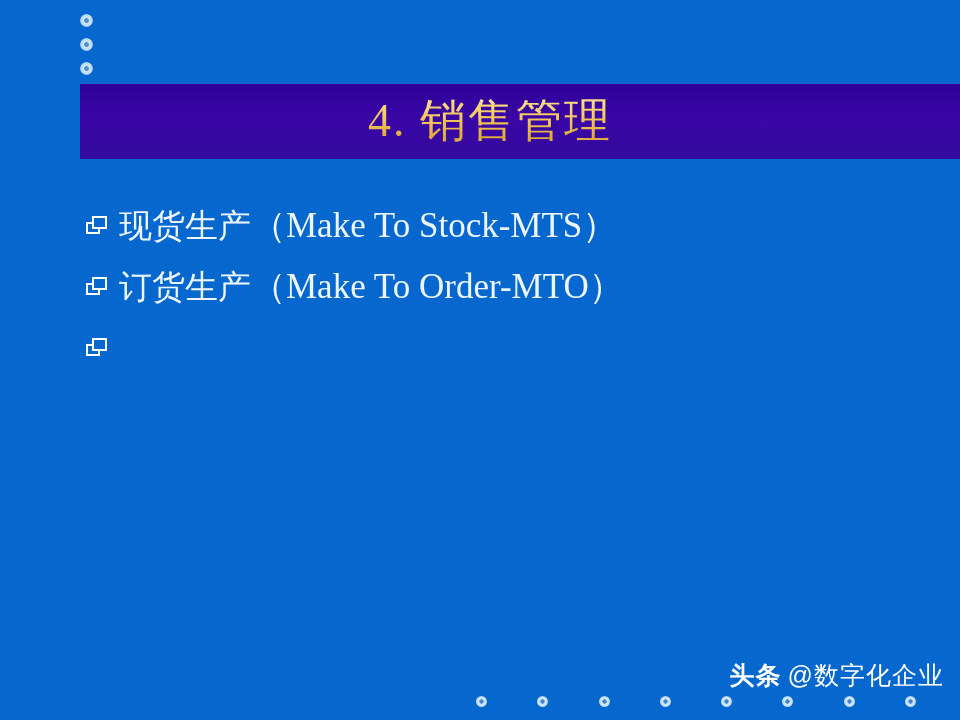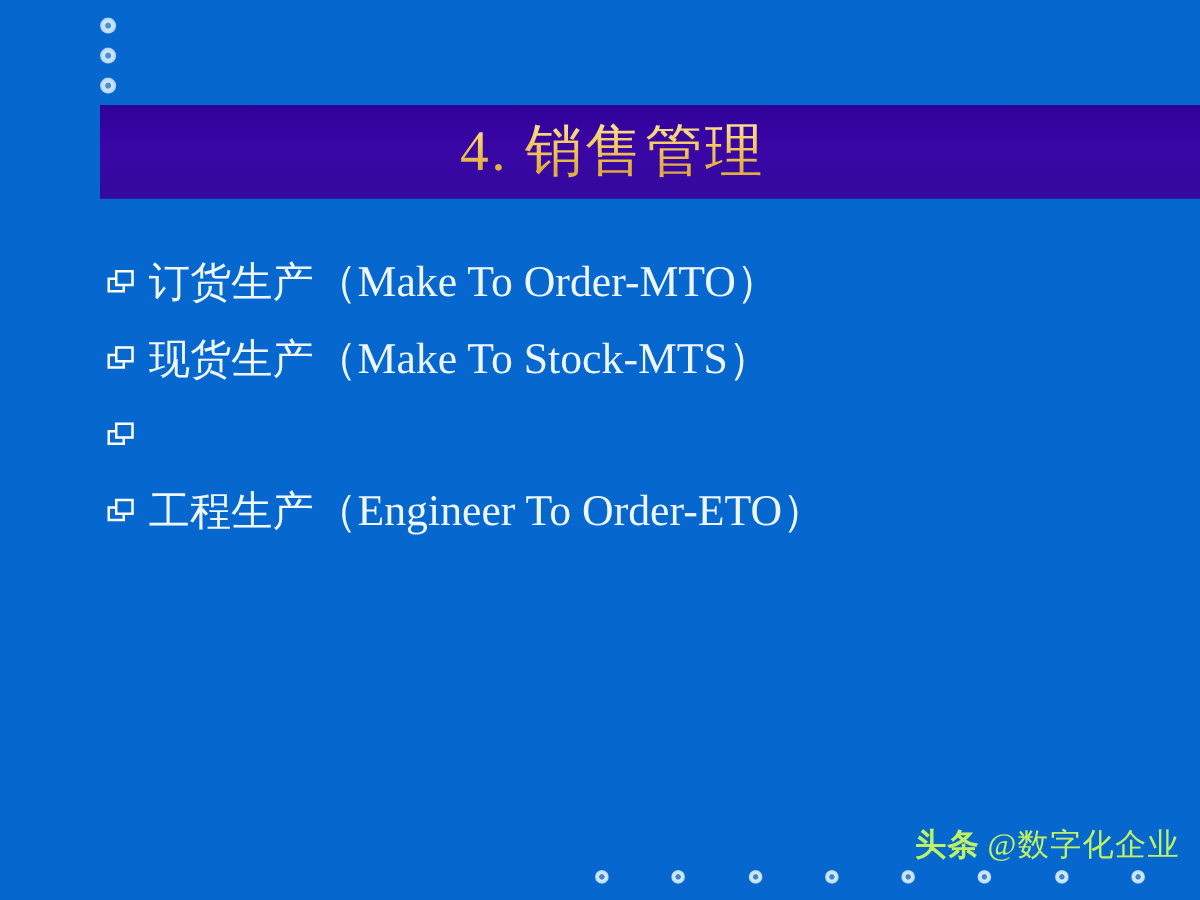--- a/index.html
+++ b/index.html
@@ -145,22 +145,22 @@
                  #d8ecfb 32%, #bcdcf4 64%,
                  rgba(160,205,240,0.40) 80%,
                  rgba(130,190,235,0.0) 100%);
   }
 
   
   .watermark {
     position: absolute;
     right: 16px;
     bottom: 28px;
-    color: #bef264;
-    font-family: Liberation Serif, serif;
+    color: #ffffff;
+    font-family: Liberation Sans, sans-serif;
     font-size: 25px;
     white-space: nowrap;
     letter-spacing: 1px;
   }
   .watermark .wm-brand { font-weight: bold; }
   .watermark .wm-handle { font-weight: normal; margin-left: 6px; }
 </style>
 </head>
 <body>
 
@@ -170,51 +170,44 @@
     <span class="dot d1"></span>
     <span class="dot d2"></span>
     <span class="dot d3"></span>
   </div>
 
   <div class="title-band">
     <div class="title-text">4. 销售管理</div>
   </div>
 
   <div class="bullet-list">
+
+    <div class="bullet-row">
+      <span class="bullet-marker">
+        <span class="r-back"></span>
+          <span class="r-front"></span>
+      </span>
+      <span class="bullet-text"><span class="cjk">现货生产</span><span class="latin">（Make To Stock-MTS）</span></span>
+    </div>
 
     <div class="bullet-row">
       <span class="bullet-marker">
         <span class="r-back"></span>
           <span class="r-front"></span>
       </span>
       <span class="bullet-text"><span class="cjk">订货生产</span><span class="latin">（Make To Order-MTO）</span></span>
     </div>
 
     <div class="bullet-row">
       <span class="bullet-marker">
         <span class="r-back"></span>
           <span class="r-front"></span>
       </span>
-      <span class="bullet-text"><span class="cjk">现货生产</span><span class="latin">（Make To Stock-MTS）</span></span>
-    </div>
-
-    <div class="bullet-row">
-      <span class="bullet-marker">
-        <span class="r-back"></span>
-          <span class="r-front"></span>
-      </span>
-    </div>
-
-    <div class="bullet-row">
-      <span class="bullet-marker">
-        <span class="r-back"></span>
-          <span class="r-front"></span>
-      </span>
-      <span class="bullet-text"><span class="cjk">工程生产</span><span class="latin">（Engineer To Order-ETO）</span></span>
-    </div>
+    </div>
+
 
   </div>
 
   <div class="bottom-dots">
       <span class="bdot" style="left: 4px;"></span>
       <span class="bdot" style="left: 65px;"></span>
       <span class="bdot" style="left: 127px;"></span>
       <span class="bdot" style="left: 188px;"></span>
       <span class="bdot" style="left: 249px;"></span>
       <span class="bdot" style="left: 310px;"></span>

